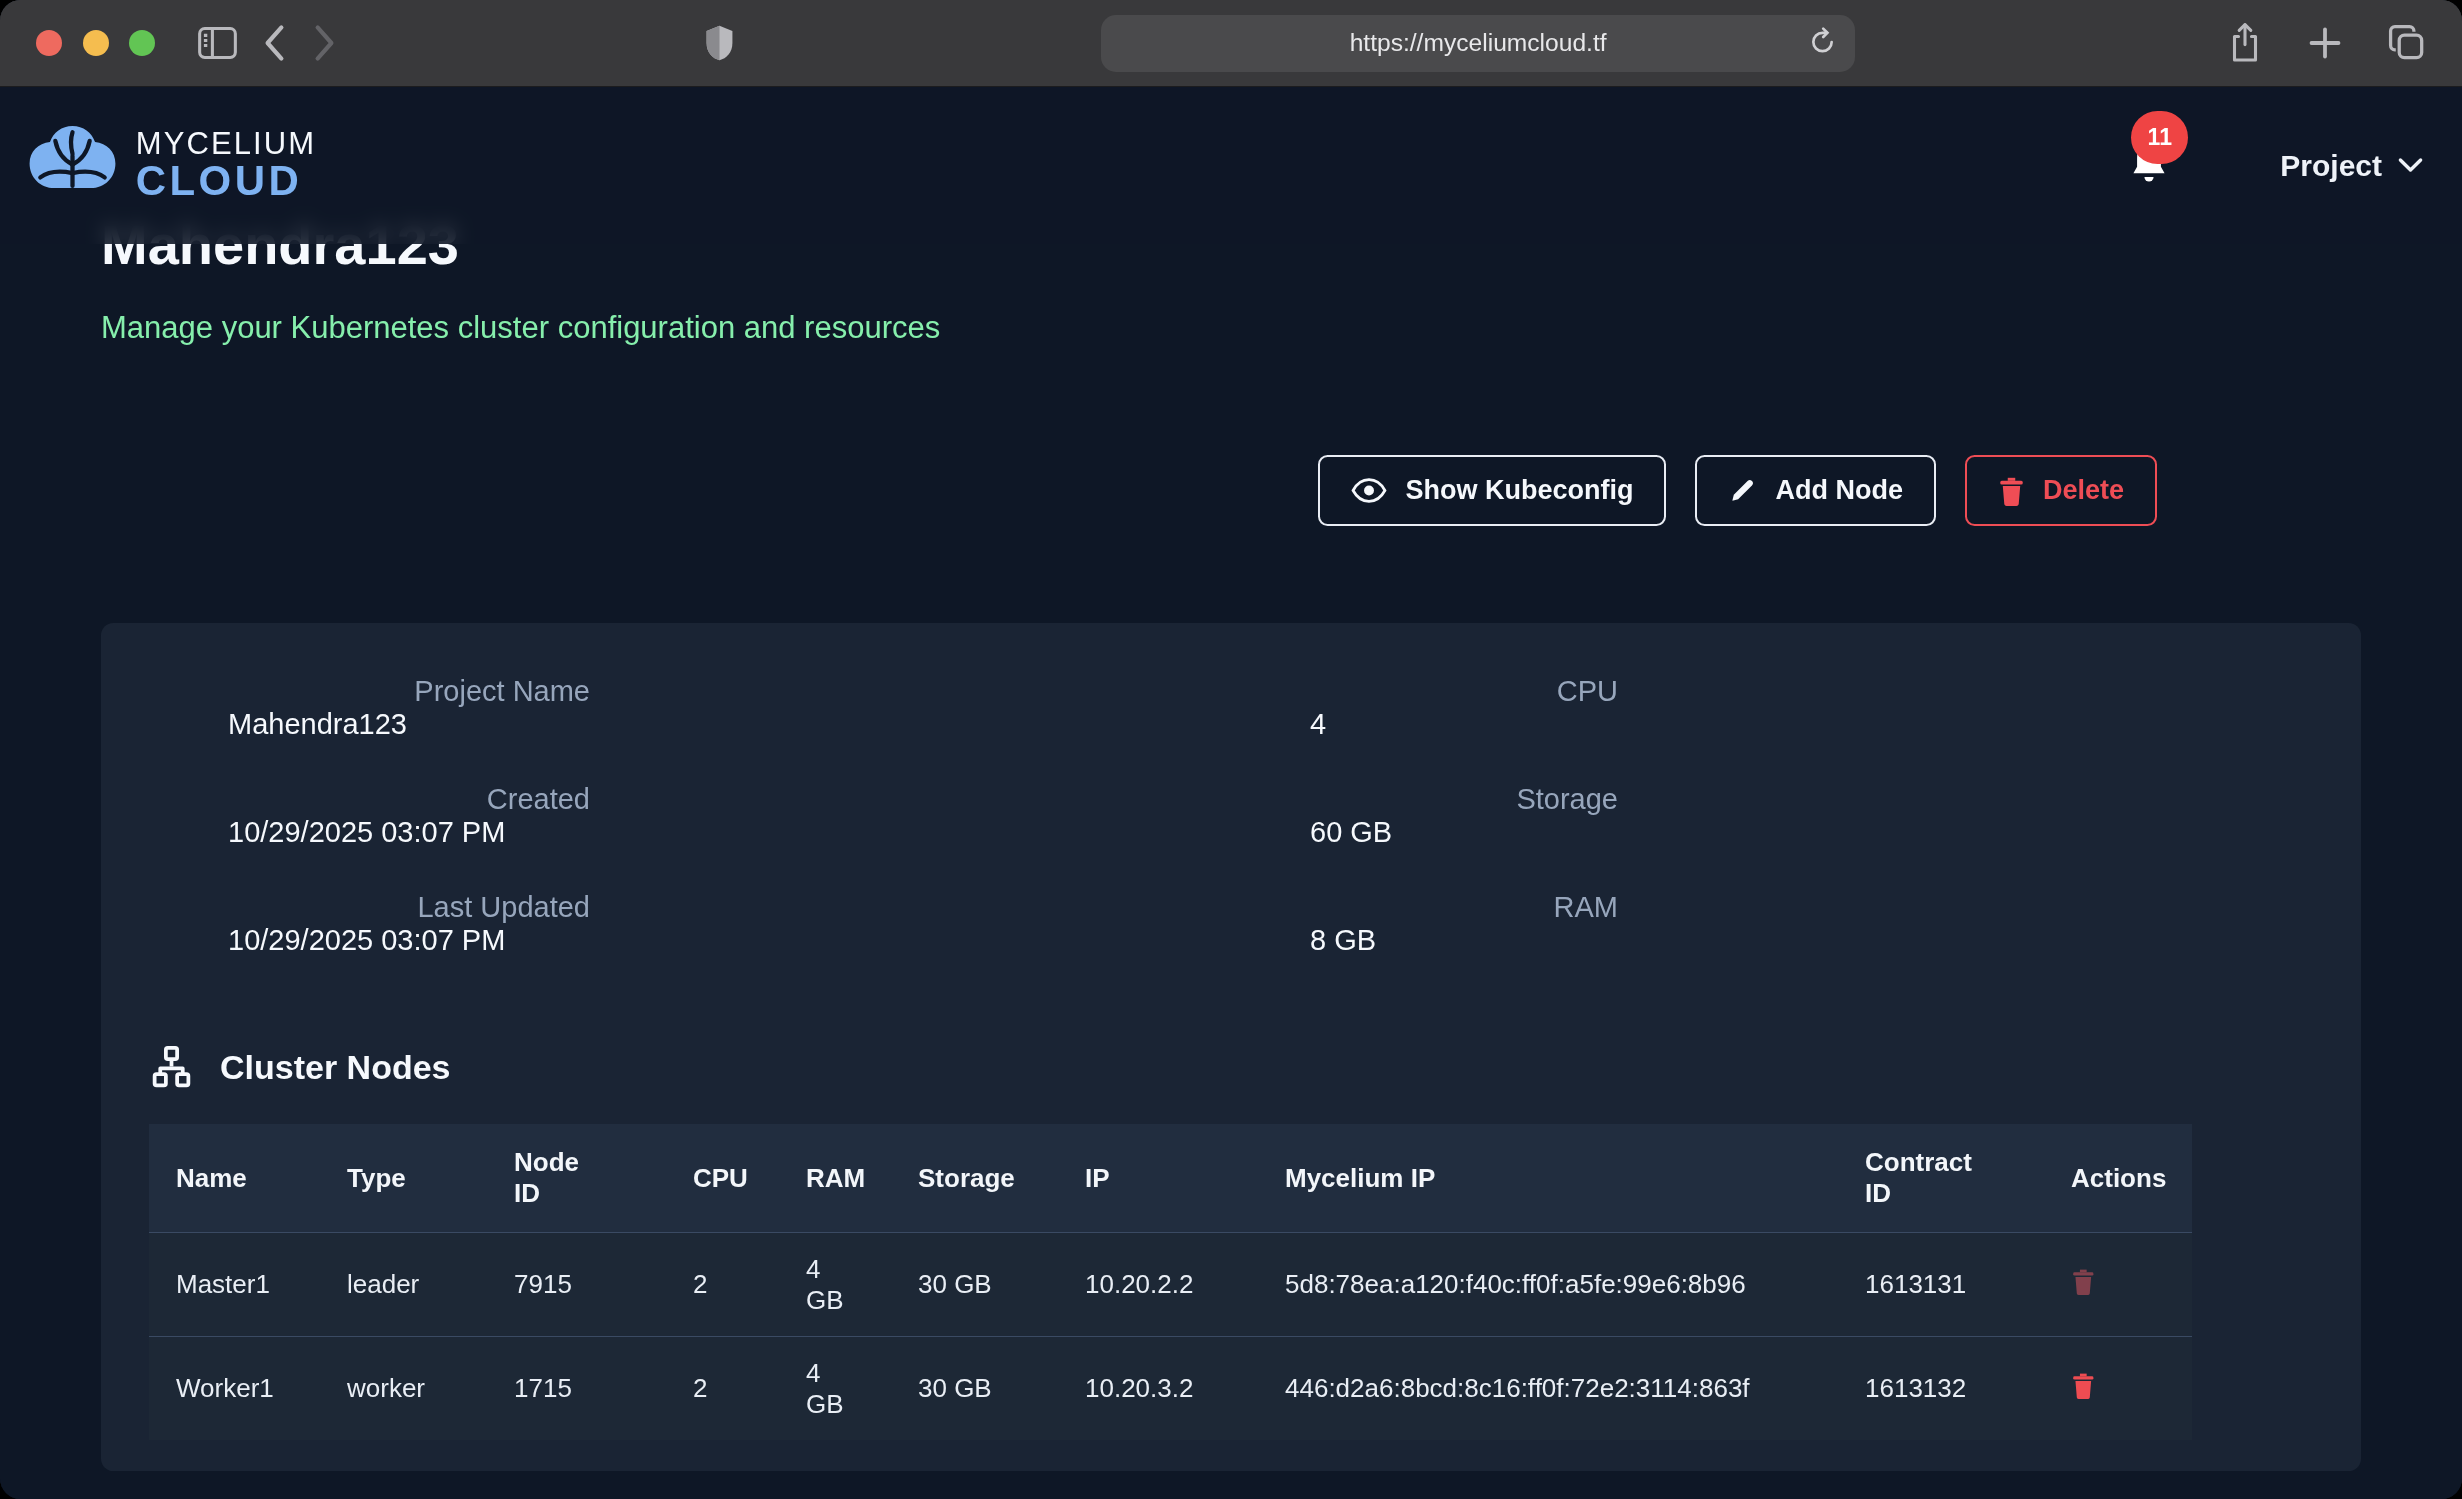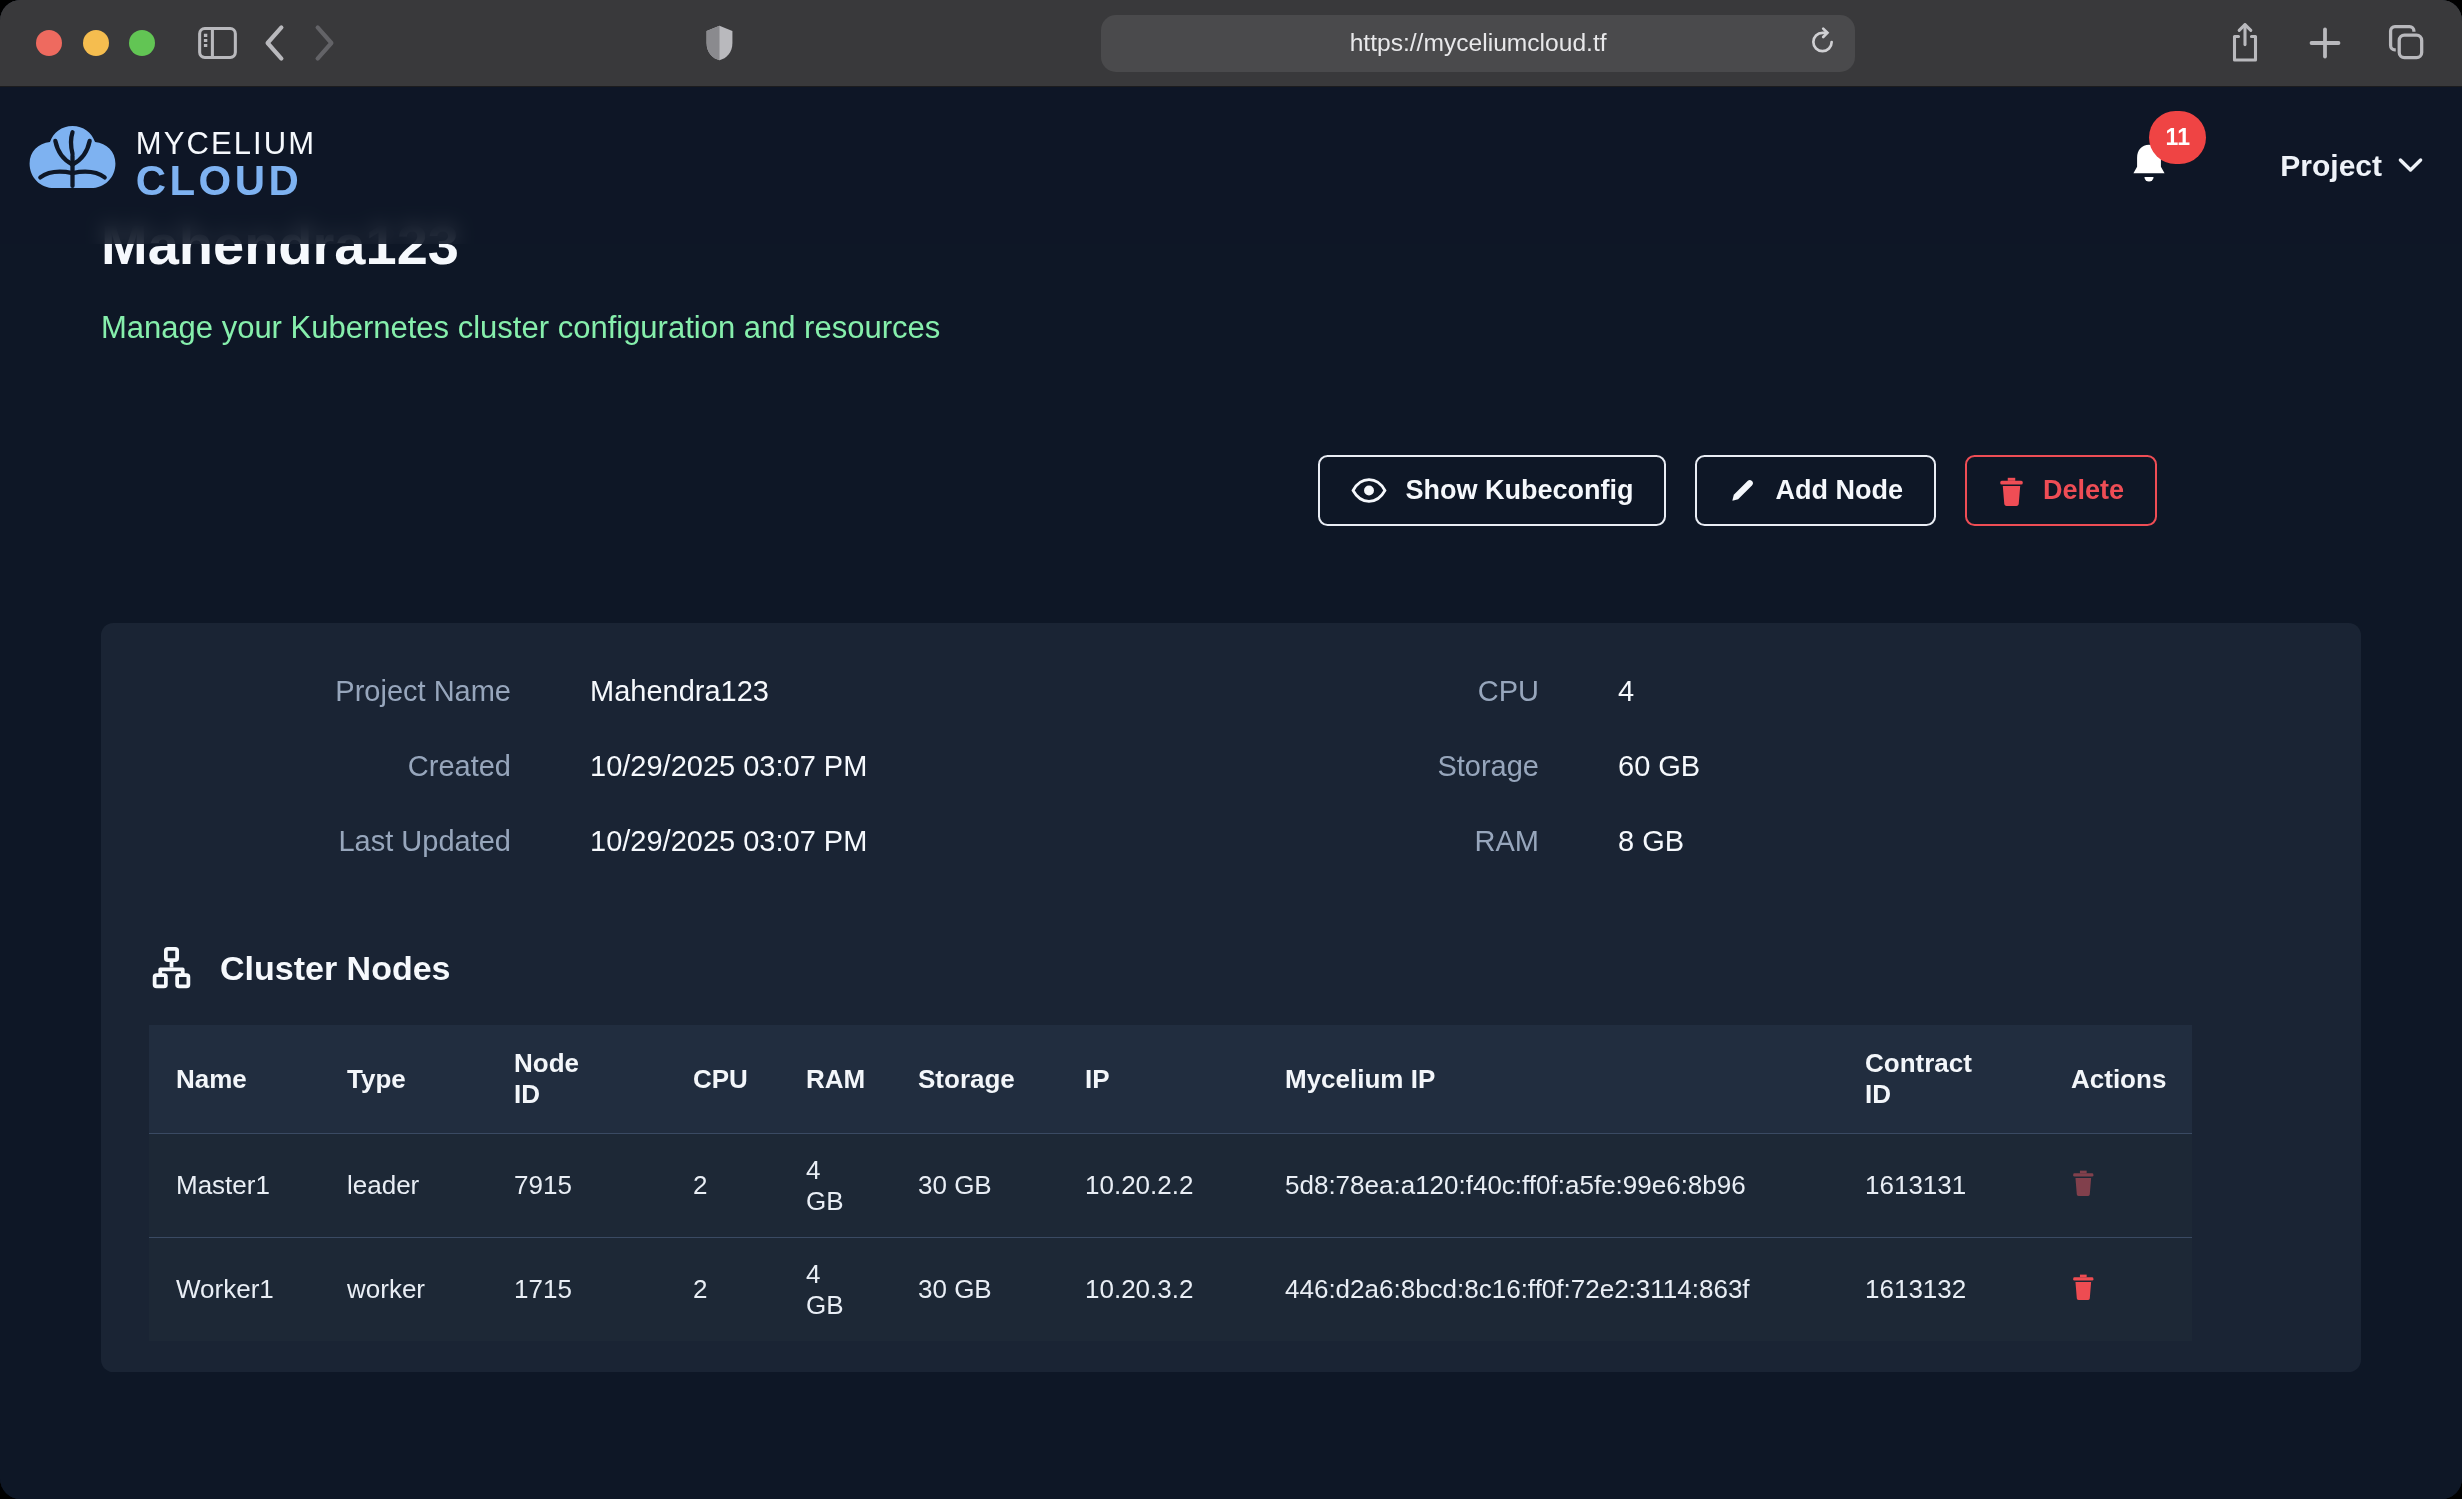--- a/index.html
+++ b/index.html
@@ -57,21 +57,21 @@
   }
   .brand { display:flex; align-items:center; gap:12.3px; width:437px; }
   .brand-text { display:flex; flex-direction:column; line-height:1.02; }
   .brand-l1 { color:#f5f8fc; font-weight:normal; font-size:31px; letter-spacing:2.1px; }
   .brand-l2 { color:#7eb2f1; font-weight:bold; font-size:42px; letter-spacing:3.4px; }
   .nav-links { display:flex; gap:42px; align-items:center; }
   .nav-link { color:#f3f6fa; font-size:31px; font-weight:600; cursor:pointer; }
   .nav-right { margin-left:auto; display:flex; align-items:center; gap:82px; }
   .bell-wrap { position:relative; margin-right:27px; }
   .badge {
-    position:absolute; top:-30px; left:22px;
+    position:absolute; top:-30px; left:4px;
     min-width:57px; height:53px; padding:0 12.3px;
     background:#ef4444; border-radius:29px;
     color:#fff; font-size:23px; font-weight:bold;
     display:flex; align-items:center; justify-content:center;text-align:right;
   }
   .user { display:flex; align-items:center; gap:15px; cursor:pointer; }
   .user-name { color:#eef2f8; font-size:30px; font-weight:600; }
 
   
   .content { position:relative; z-index:1; margin-top:-29px; padding:0 101px; }
@@ -102,21 +102,21 @@
   .btn.danger { border-color:#ef4d55; color:#ef4d55; }
 
   .panel {
     margin-top:97px;
     background:#1a2434;
     border-radius:12.3px;
     padding:52px 48px 31px 48px;
   }
   .info-grid { display:flex; }
   .info-col { width:50%; display:flex; flex-direction:column; gap:42px; }
-  .info-row { display:flex; align-items:baseline; }
+  .info-row { display:flex; align-items:baseline;flex-direction:column; }
   .info-label {
     width:362px; text-align:right;
     color:#97a6bc; font-size:29px; font-weight:400;
     flex-shrink:0;
   }
   .info-col.right .info-label { width:308px; }
   .info-value {
     margin-left:79px;
     color:#f6f9fd; font-size:29px; font-weight:500;
   }

